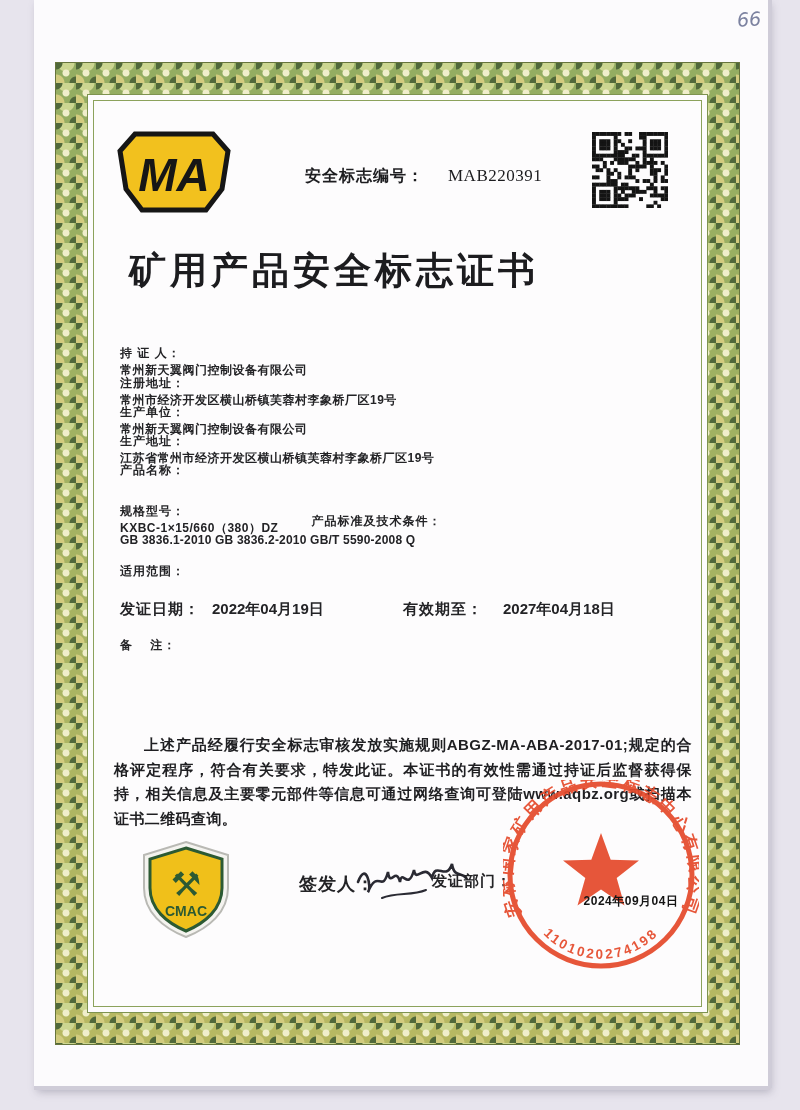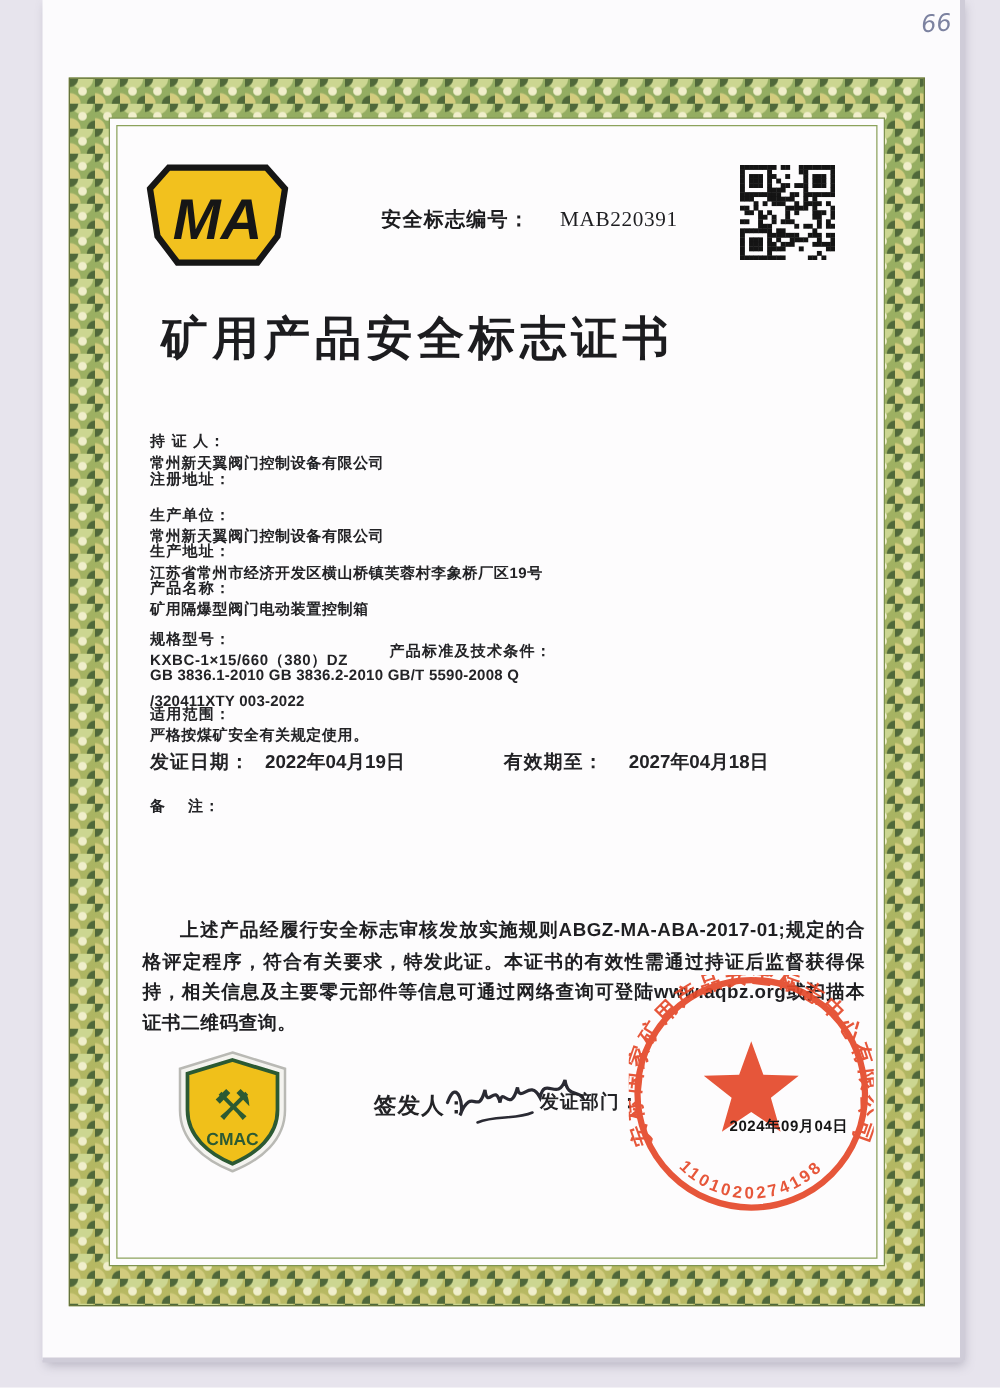--- a/index.html
+++ b/index.html
@@ -338,47 +338,45 @@
     </svg></div>
 
 <div class="title">矿用产品安全标志证书</div>
 
 <div class="row" style="top:345px">
   <span class="lbl">持 证 人：</span>
   <span class="val">常州新天翼阀门控制设备有限公司</span>
 </div>
 <div class="row" style="top:375px">
   <span class="lbl">注册地址：</span>
+  <span class="val">常州市经济开发区横山桥镇芙蓉村李象桥厂区19号</span>
 </div>
 <div class="row" style="top:404px">
   <span class="lbl">生产单位：</span>
   <span class="val">常州新天翼阀门控制设备有限公司</span>
 </div>
 <div class="row" style="top:433px">
   <span class="lbl">生产地址：</span>
   <span class="val">江苏省常州市经济开发区横山桥镇芙蓉村李象桥厂区19号</span>
 </div>
 <div class="row" style="top:462px">
   <span class="lbl">产品名称：</span>
-  <span class="val">矿用隔爆型阀门电动装置控制箱</span>
 </div>
 <div class="row" style="top:503px">
   <span class="lbl">规格型号：</span>
   <span class="val">KXBC-1×15/660（380）DZ</span>
 </div>
 <div class="row row-std" style="top:513px">
   <span class="lbl">产品标准及技术条件：</span>
   <span class="val">
     <div>GB 3836.1-2010 GB 3836.2-2010 GB/T 5590-2008 Q</div>
-    <div>/320411XTY 003-2022</div>
   </span>
 </div>
 <div class="row" style="top:563px">
   <span class="lbl">适用范围：</span>
-  <span class="val">严格按煤矿安全有关规定使用。</span>
 </div>
 
 <div class="dates">
   <span class="dl">发证日期：</span>
   <span class="dv">2022年04月19日</span>
   <span class="vl">有效期至：</span>
   <span class="vv">2027年04月18日</span>
 </div>
 
 <div class="row" style="top:637px">

